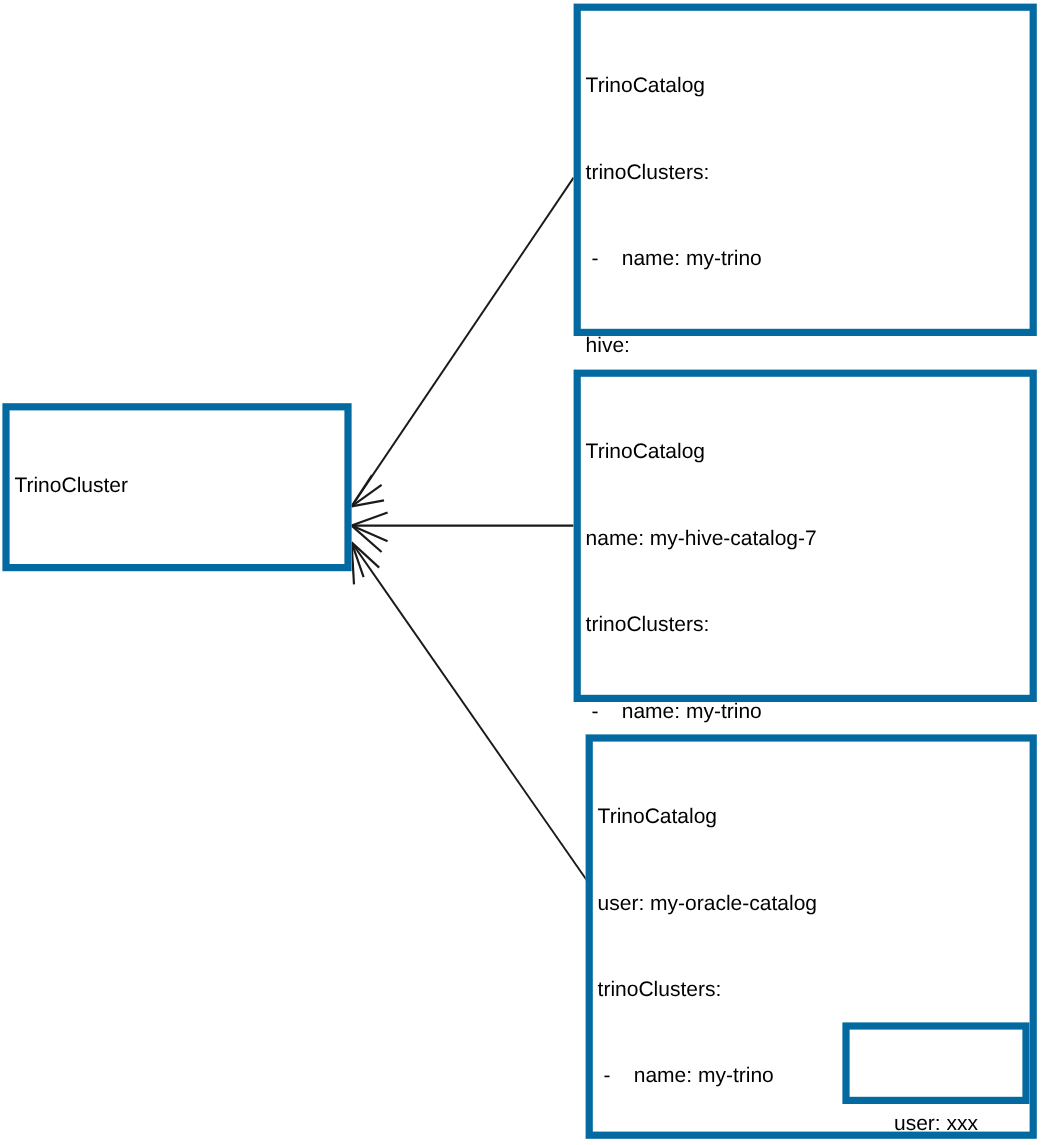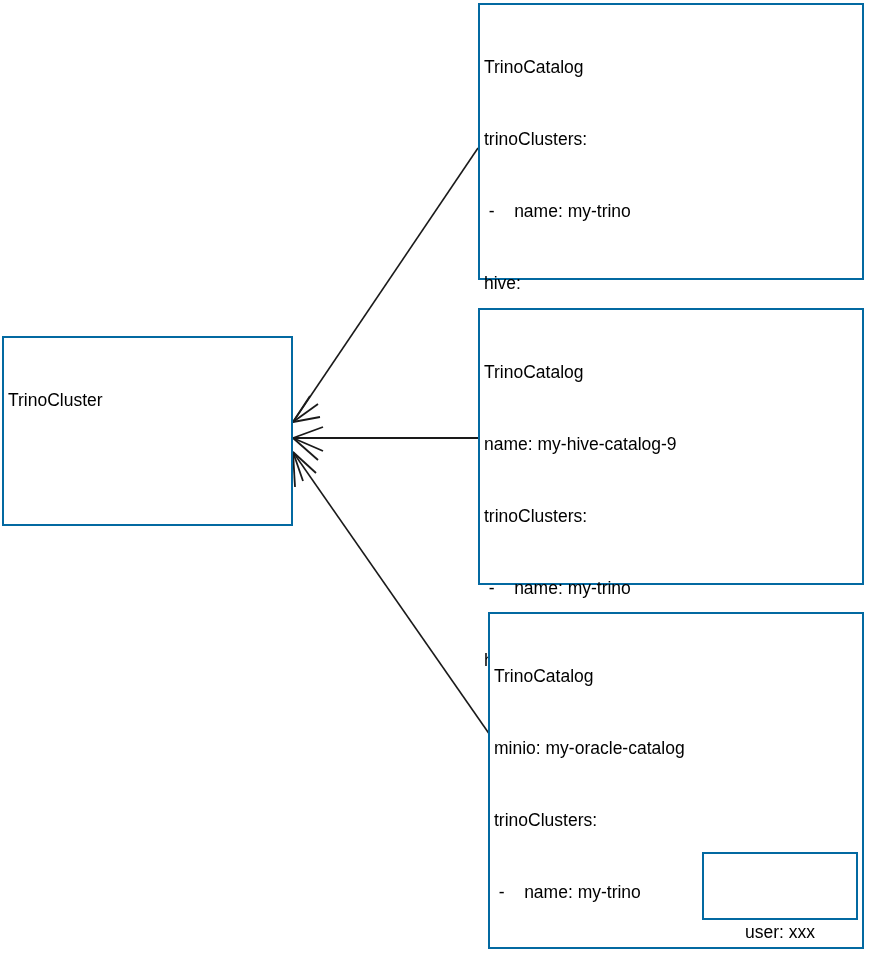--- a/index.html
+++ b/index.html
@@ -22,21 +22,21 @@
     position: absolute;
     left: 0;
     top: 0;
     width: 872px;
     height: 954px;
     pointer-events: none;
   }
   .node {
     position: absolute;
     box-sizing: border-box;
-    border: 2px solid #0369a1;
+    border: 6px solid #0369a1;
     background: #ffffff;
   }
   .node-text {
     position: absolute;
     left: 4px;
     top: 2px;
     right: 2px;
     font-size: 17.5px;
     line-height: 24px;
     color: #000000;
@@ -45,21 +45,21 @@
   }
   .yaml-line {
     white-space: pre;
     display: block;
   }
   
   #node-cluster {
     left: 2px;
     top: 336px;
     width: 291px;
-    height: 190px;
+    height: 140px;
   }
   
   #node-catalog-1 {
     left: 478px;
     top: 3px;
     width: 386px;
     height: 277px;
   }
   #node-catalog-2 {
     left: 478px;
@@ -141,34 +141,34 @@
       <span class="yaml-line">   s3: # S3ConnnectionSpec</span>
       <span class="yaml-line">      inline:</span>
       <span class="yaml-line">         host: minio</span>
       <span class="yaml-line">   metastore: # whatever</span>
     </div>
   </div>
 
   <div class="node" id="node-catalog-2">
     <div class="node-text">
       <span class="yaml-line">TrinoCatalog</span>
-      <span class="yaml-line">name: my-hive-catalog-9</span>
+      <span class="yaml-line">name: my-hive-catalog-7</span>
       <span class="yaml-line">trinoClusters:</span>
       <span class="yaml-line"> -    name: my-trino</span>
       <span class="yaml-line">hive:</span>
       <span class="yaml-line">   hdfs:</span>
       <span class="yaml-line">      # TBD</span>
       <span class="yaml-line">   metastore: # whatever</span>
     </div>
   </div>
 
   <div class="node" id="node-catalog-3">
     <div class="node-text">
       <span class="yaml-line">TrinoCatalog</span>
-      <span class="yaml-line">minio: my-oracle-catalog</span>
+      <span class="yaml-line">user: my-oracle-catalog</span>
       <span class="yaml-line">trinoClusters:</span>
       <span class="yaml-line"> -    name: my-trino</span>
       <span class="yaml-line">oracle:</span>
       
       
     </div>
   </div>
 
   <div class="node" id="node-secret">
     <div class="node-text">

